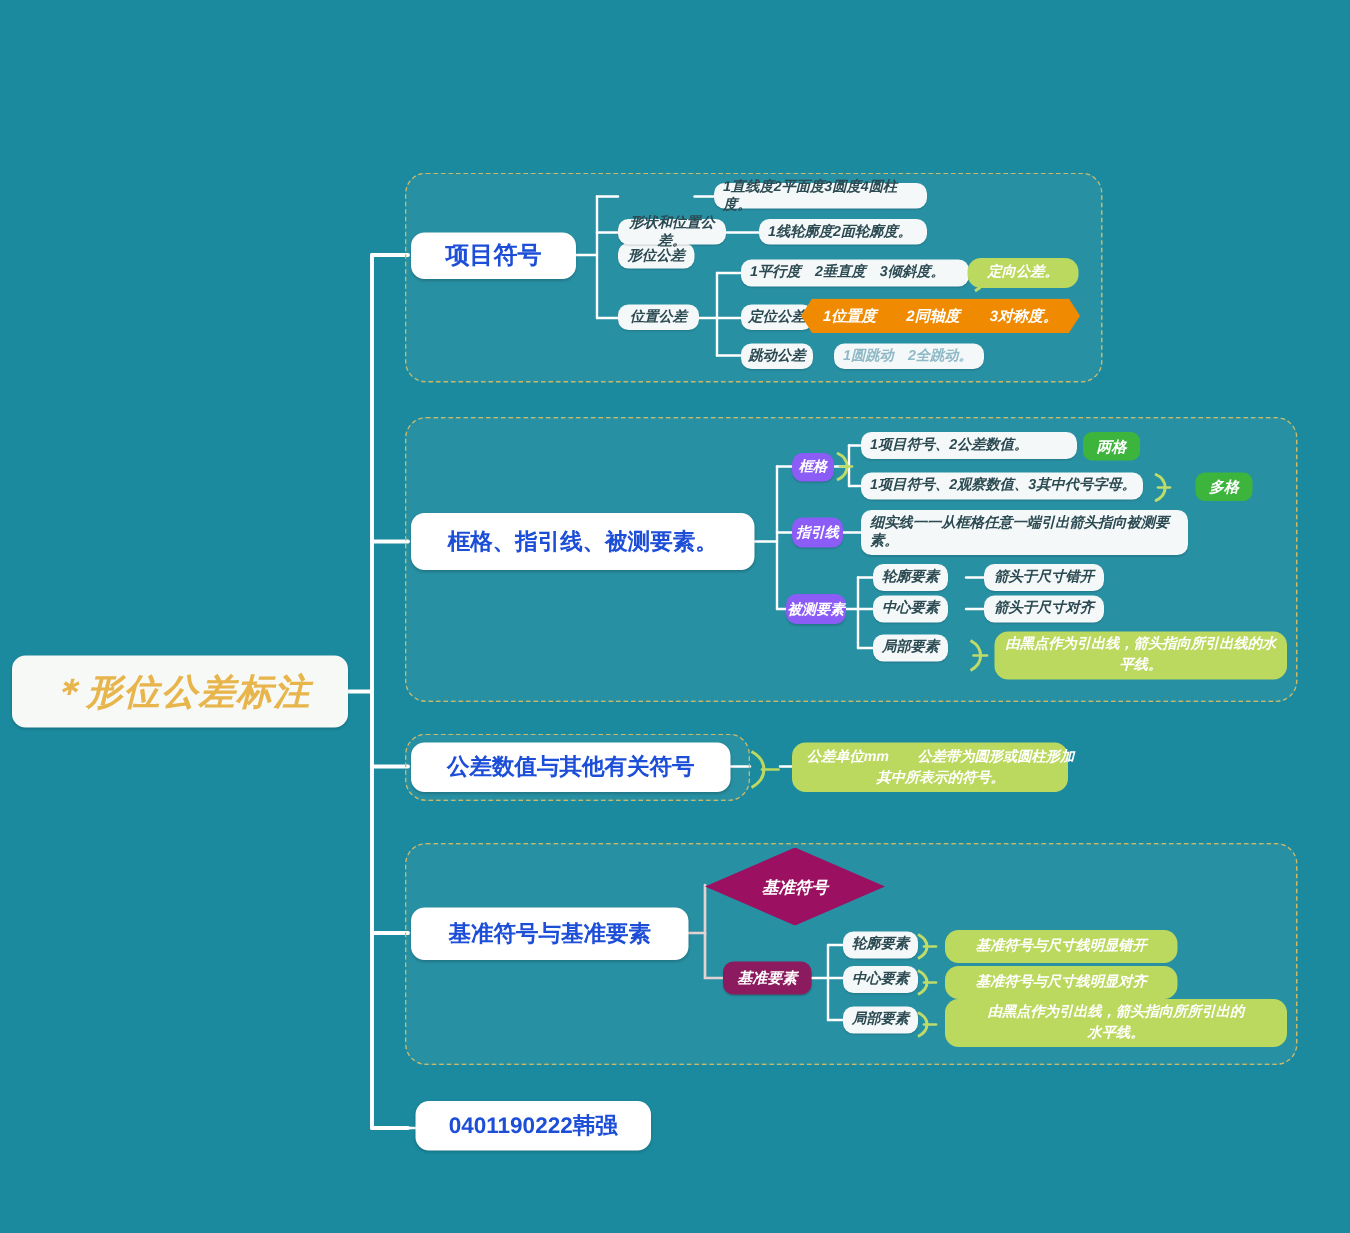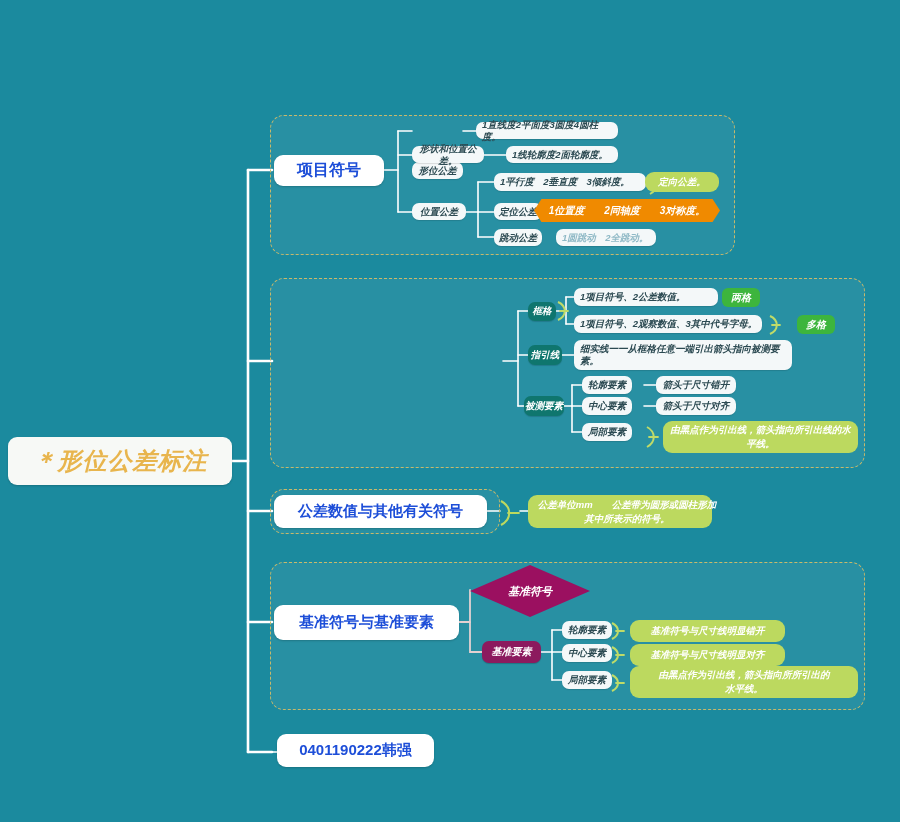--- a/index.html
+++ b/index.html
@@ -38,21 +38,21 @@
     background:#f4f8f9;border-radius:7px;
     color:#2c4a52;font-style:italic;font-size:9.5px;font-weight:bold;
     box-shadow:0 1px 1px rgba(0,0,0,0.12);
     padding:0 4px;line-height:1.25;
   }
   .pill.left{justify-content:flex-start;text-align:left;padding-left:6px;}
   .pill.faded{color:#8fb9c6;}
 
   
   .pink{
-    background:#0f766e;border-radius:7px;color:#ffffff;
+    background:#8b5cf6;border-radius:7px;color:#ffffff;
     font-style:italic;font-weight:bold;font-size:9.5px;
     box-shadow:0 1px 1px rgba(0,0,0,0.15);
   }
   
   .purple{
     background:#8c1a5e;border-radius:7px;color:#ffffff;
     font-style:italic;font-weight:bold;font-size:10px;
     box-shadow:0 1px 1px rgba(0,0,0,0.2);
   }
   
@@ -220,20 +220,23 @@
 
   <div class="node pill" style="left:494px;top:229px;width:48px;height:17px;">
     <span>跳动公差</span>
   </div>
   <div class="node pill faded left" style="left:556px;top:229px;width:100px;height:17px;">
     <span>1圆跳动　2全跳动。</span>
   </div>
 
   <div class="grp" style="left:270px;top:278px;width:595px;height:190px;"></div>
 
+  <div class="node lvl1 small" style="left:274px;top:342px;width:229px;height:38px;">
+    <span>框格、指引线、被测要素。</span>
+  </div>
 
   <div class="node pink" style="left:528px;top:302px;width:28px;height:19px;">
     <span>框格</span>
   </div>
   <div class="node pill left" style="left:574px;top:288px;width:144px;height:18px;">
     <span>1项目符号、2公差数值。</span>
   </div>
   <div class="node green" style="left:722px;top:288px;width:38px;height:19px;">
     <span>两格</span>
   </div>

